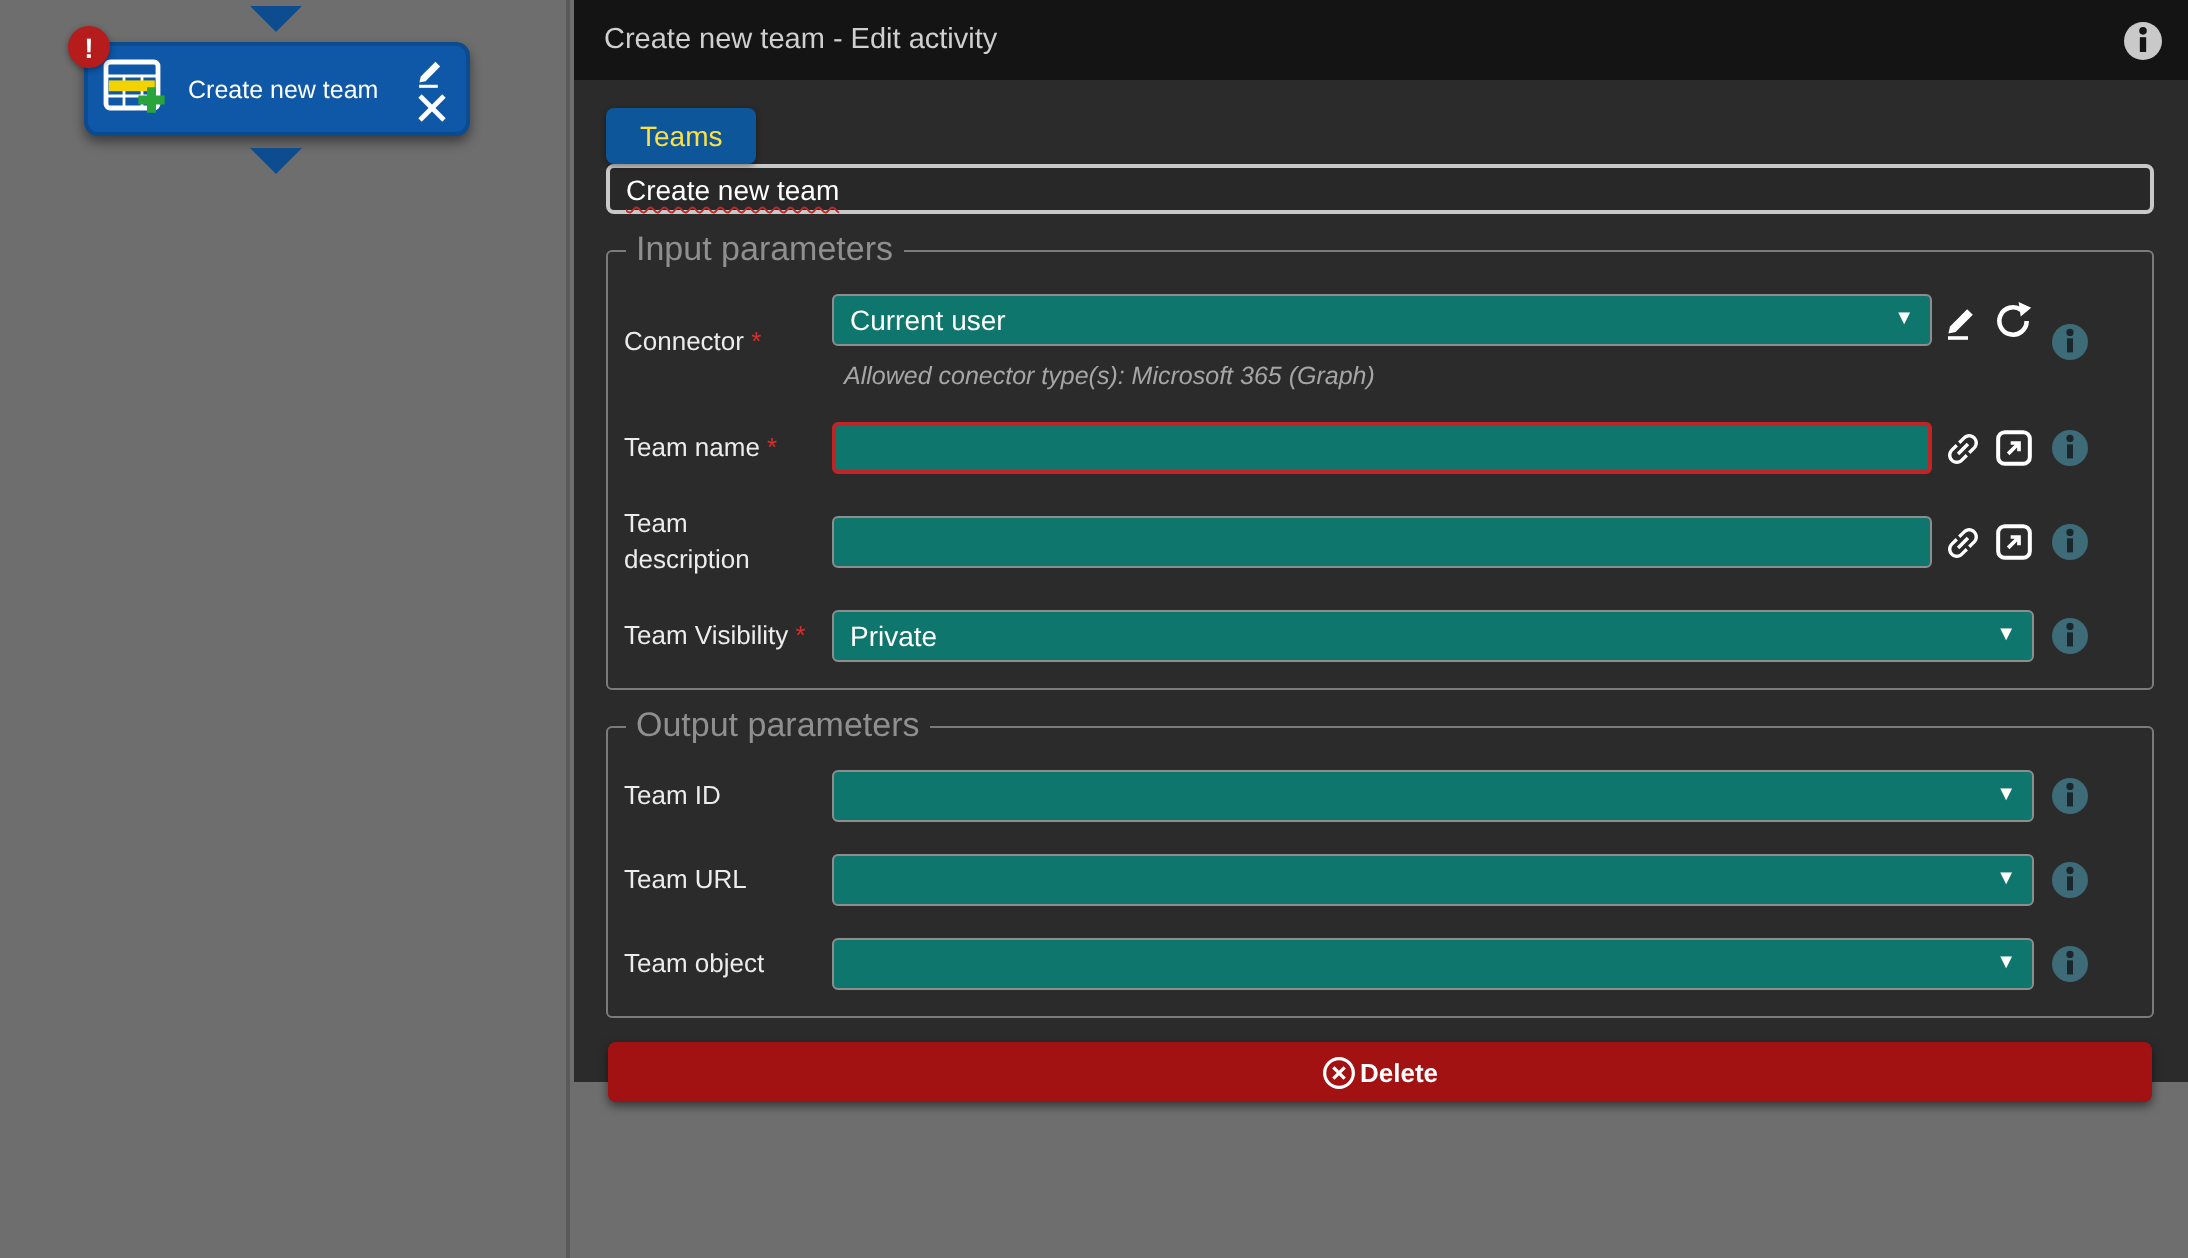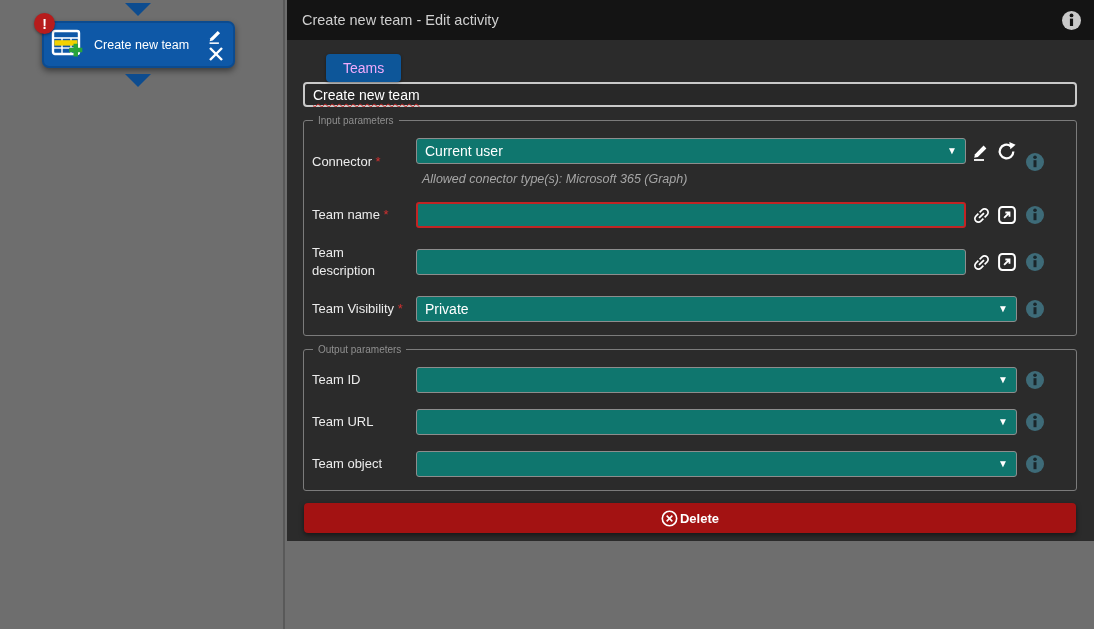--- a/index.html
+++ b/index.html
@@ -29,35 +29,35 @@
   .node-icon { margin-right:9px; display:flex; }
   .node-label { color:#fff; font-size:12.5px; flex:1; }
   .node-actions { display:flex; flex-direction:column; align-items:center; gap:2px; }
   .node-actions svg { display:block; cursor:pointer; }
   
   .panel { position:absolute; left:287px; top:0; width:807px; height:541px; background:#2b2b2b; }
   .panel-header { height:40px; background:#141414; display:flex; align-items:center; padding:0 13px 0 15px; }
   .panel-title { color:#cfcfcf; font-size:14.5px; flex:1; }
   .content { padding:14px 17px 0 16px; }
   .tab {
-    display:inline-block; background:#0d5699; color:#f0abfc; border-radius:4px;
-    padding:6px 17px; font-size:14px; margin-left:23px; cursor:pointer;
+    display:inline-block; background:#0d5699; color:#fde047; border-radius:4px;
+    padding:6px 17px; font-size:14px; margin-left:0; cursor:pointer;
     box-shadow:0 1px 3px rgba(0,0,0,.4);
   }
   .fld-label { margin:13px 0 5px 13px; font-size:12.5px; color:#9b9b9b; }
   .req { color:#d03030; }
   .display-input {
     height:25px; border:2px solid #c9c9c9; border-radius:4px; background:#282828;
     color:#fff; font-size:14px; display:flex; align-items:center; padding:0 8px;
     margin:0 0 0 0; cursor:text;
   }
   .wavy { text-decoration:underline wavy #c22; text-decoration-thickness:1px; text-underline-offset:3px; }
   .counter { text-align:right; color:#e2e2e2; font-size:12px; margin:5px 1px 4px 0; }
   fieldset { border:1px solid #7b7b7b; border-radius:3px; margin-top:8px; padding:12px 30px 1px 8px; }
-  legend { color:#8f8f8f; font-size:10px; padding:0 5px; margin-left:1px; }
+  legend { color:#8f8f8f; font-size:17px; padding:0 5px; margin-left:1px; }
   .form-row { display:grid; grid-template-columns:95px 1fr 20px; column-gap:9px; align-items:center; margin-bottom:16px; }
   .row-label { color:#ececec; font-size:13px; line-height:1.4; }
   .control-line { display:flex; align-items:center; gap:5px; }
   .select, .text-input {
     flex:1; height:26px; background:#0f766e; border:1px solid #8d8d8d; border-radius:3px;
     color:#fff; font-size:14px; display:flex; align-items:center;
     padding:0 24px 0 8px; position:relative; cursor:pointer; min-width:0;
   }
   .text-input { cursor:text; }
   .text-input.error { border:2px solid #c12424; }

